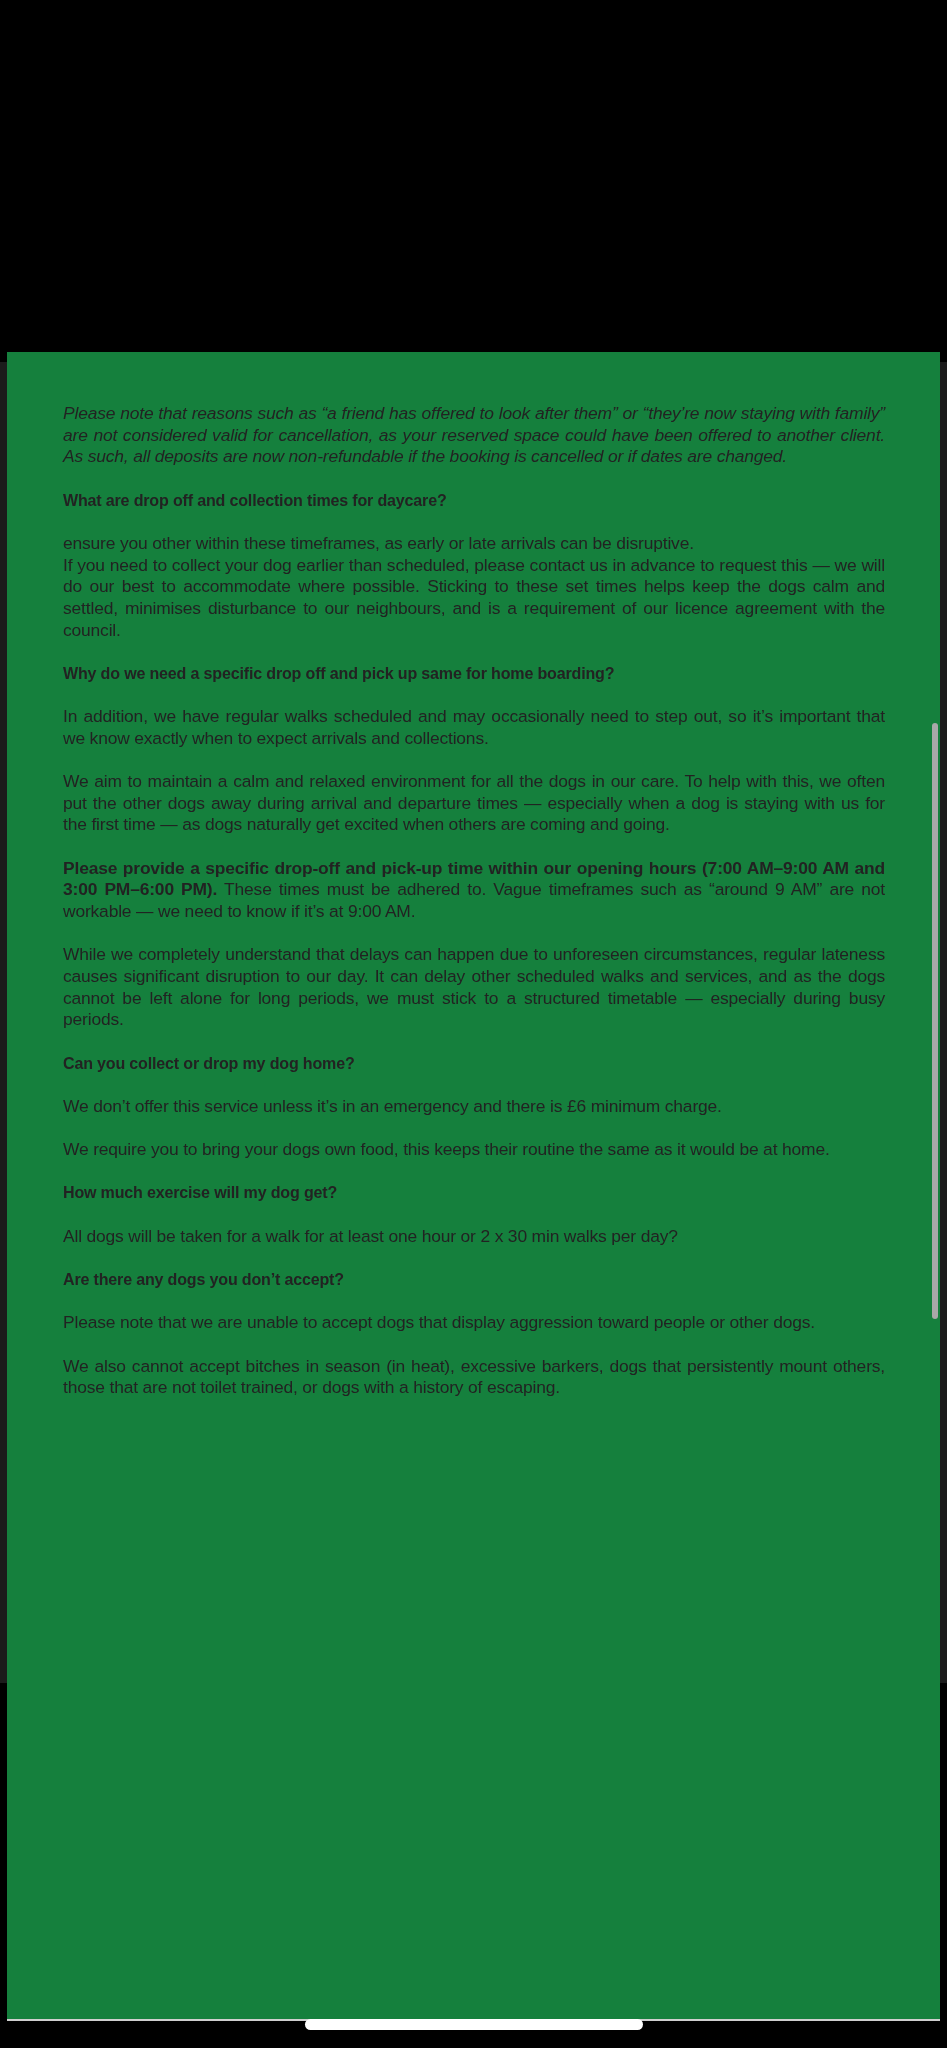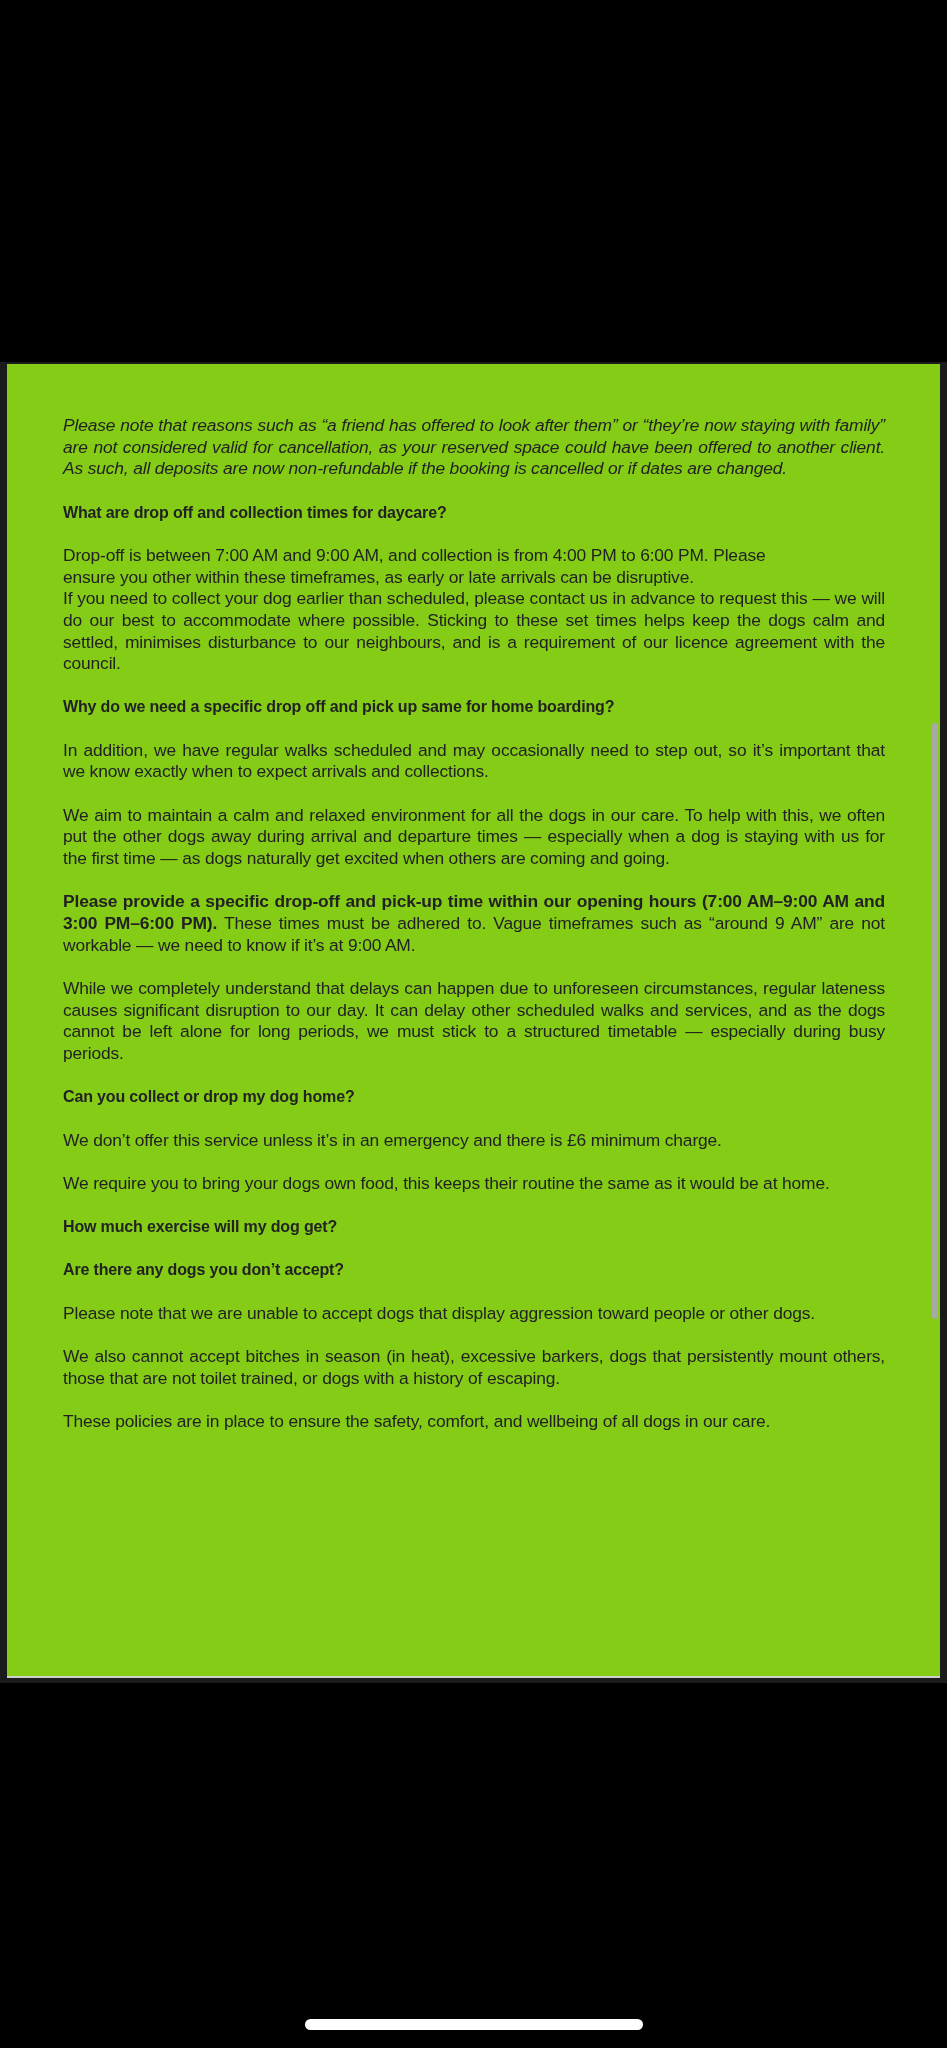--- a/index.html
+++ b/index.html
@@ -18,24 +18,24 @@
     position: absolute;
     left: 0;
     top: 362px;
     width: 947px;
     height: 1321px;
     background: #1b1b1b;
   }
   .page {
     position: absolute;
     left: 7px;
-    top: 364px;
+    top: 352px;
     width: 933px;
-    height: 1314px;
-    background: #84cc16;
+    height: 1669px;
+    background: #15803d;
     border-bottom: 2px solid #cfcfcf;
     box-sizing: border-box;
   }
   .content {
     position: absolute;
     left: 56px;
     top: 51px;
     width: 822px;
     color: #222222;
     font-size: 17.4px;
@@ -96,43 +96,42 @@
 <body>
 
 <div class="frame"></div>
 
 <div class="page">
   <div class="content">
 
     <p class="italic">Please note that reasons such as “a friend has offered to look after them” or “they’re now staying with family” are not considered valid for cancellation, as your reserved space could have been offered to another client. As such, all deposits are now non-refundable if the booking is cancelled or if dates are changed.</p>
 
     <h3>What are drop off and collection times for daycare?</h3>
-    <p class="left">Drop-off is between 7:00 AM and 9:00 AM, and collection is from 4:00 PM to 6:00 PM. Please</p>
     <p class="left">ensure you other within these timeframes, as early or late arrivals can be disruptive.</p>
     <p>If you need to collect your dog earlier than scheduled, please contact us in advance to request this — we will do our best to accommodate where possible. Sticking to these set times helps keep the dogs calm and settled, minimises disturbance to our neighbours, and is a requirement of our licence agreement with the council.</p>
 
     <h3>Why do we need a specific drop off and pick up same for home boarding?</h3>
     <p>In addition, we have regular walks scheduled and may occasionally need to step out, so it’s important that we know exactly when to expect arrivals and collections.</p>
     <p>We aim to maintain a calm and relaxed environment for all the dogs in our care. To help with this, we often put the other dogs away during arrival and departure times — especially when a dog is staying with us for the first time — as dogs naturally get excited when others are coming and going.</p>
     <p>
       <span class="bold-inline">Please provide a specific drop-off and pick-up time within our opening hours (7:00 AM–9:00 AM and 3:00 PM–6:00 PM).</span><span> These times must be adhered to. Vague timeframes such as “around 9 AM” are not workable — we need to know if it’s </span><span class="italic-inline">at</span><span> 9:00 AM.</span>
     </p>
     <p>While we completely understand that delays can happen due to unforeseen circumstances, regular lateness causes significant disruption to our day. It can delay other scheduled walks and services, and as the dogs cannot be left alone for long periods, we must stick to a structured timetable — especially during busy periods.</p>
 
     <h3>Can you collect or drop my dog home?</h3>
     <p>We don’t offer this service unless it’s in an emergency and there is £6 minimum charge.</p>
 
     <p>We require you to bring your dogs own food, this keeps their routine the same as it would be at home.</p>
 
     <h3>How much exercise will my dog get?</h3>
+    <p>All dogs will be taken for a walk for at least one hour or 2 x 30 min walks per day?</p>
 
     <h3>Are there any dogs you don’t accept?</h3>
     <p>Please note that we are unable to accept dogs that display aggression toward people or other dogs.</p>
     <p>We also cannot accept bitches in season (in heat), excessive barkers, dogs that persistently mount others, those that are not toilet trained, or dogs with a history of escaping.</p>
-    <p>These policies are in place to ensure the safety, comfort, and wellbeing of all dogs in our care.</p>
 
   </div>
 </div>
 
 <div class="scrollbar-track">
   <div class="scrollbar-thumb"></div>
 </div>
 
 <div class="home-indicator"></div>
 

